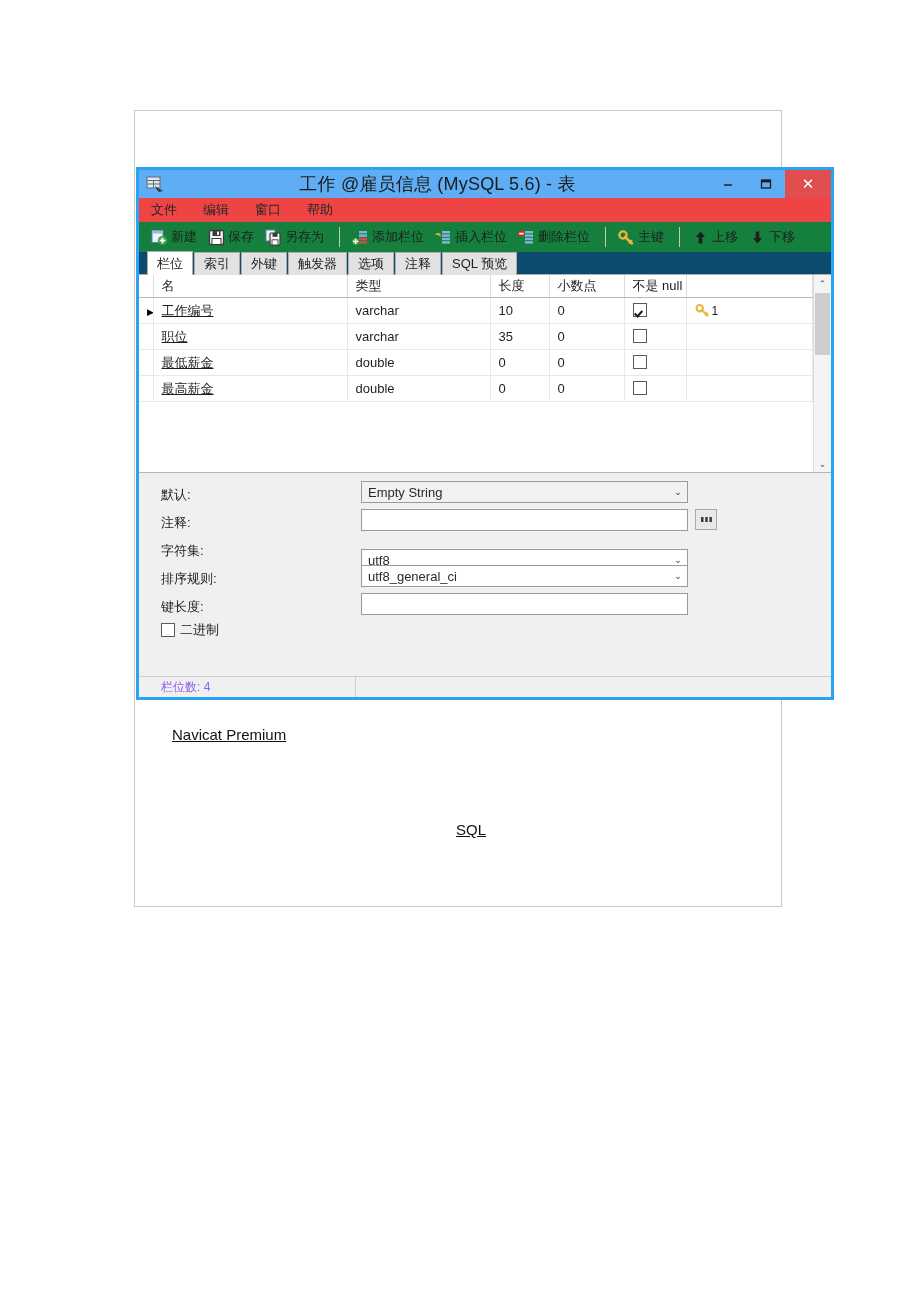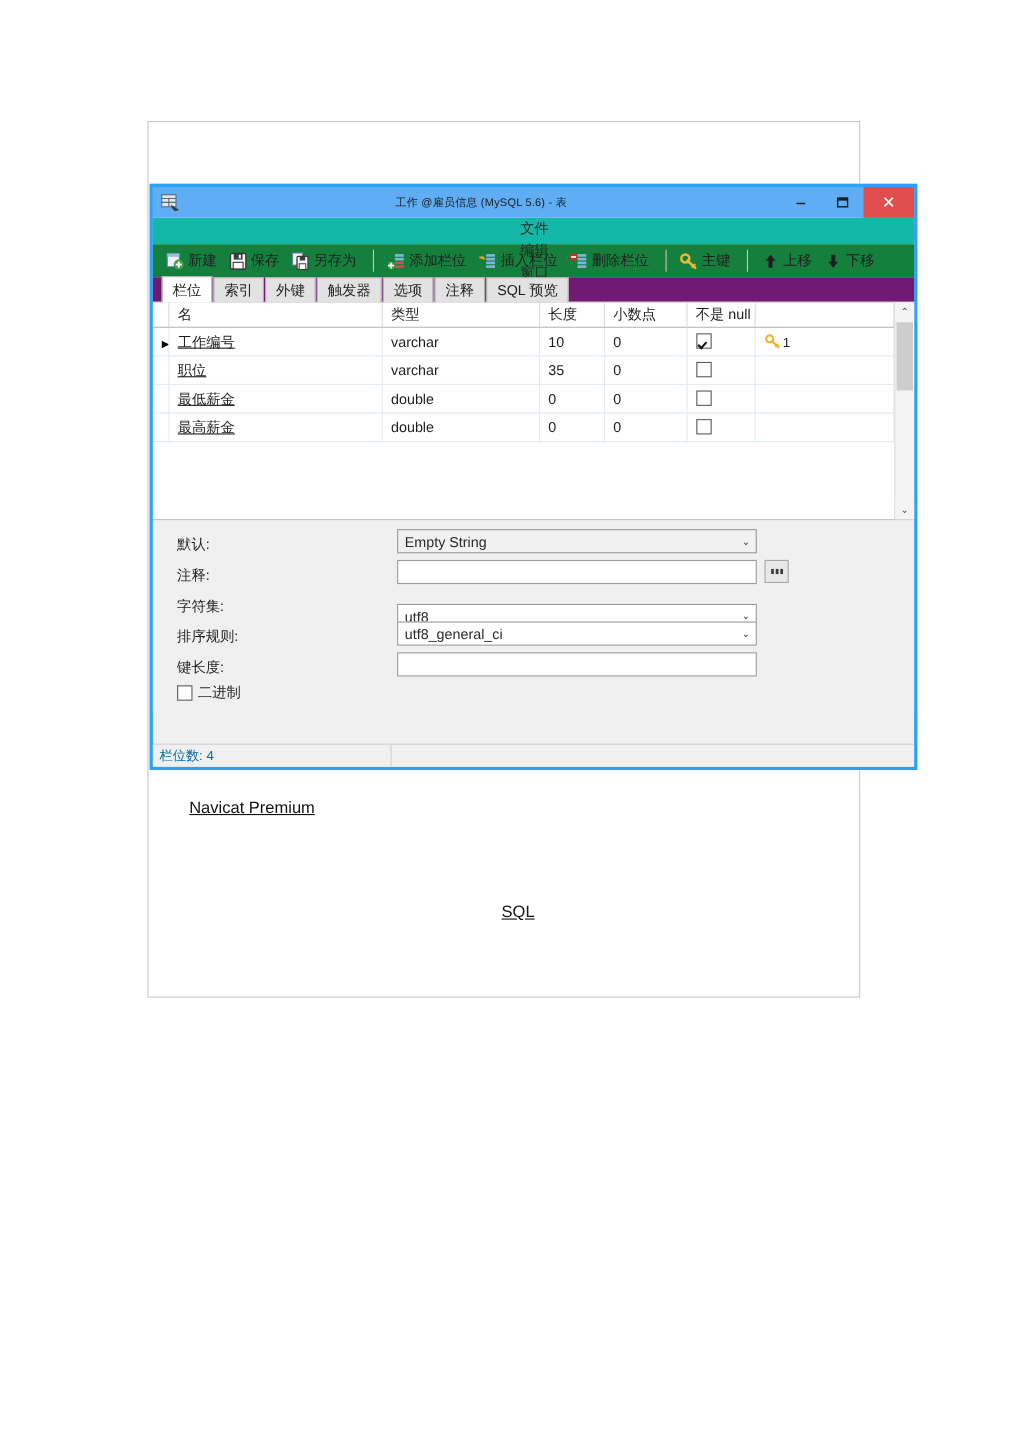--- a/index.html
+++ b/index.html
@@ -52,21 +52,21 @@
     width: 22px;
     height: 22px;
     margin-left: 5px;
     position: relative;
     flex: none;
   }
   #app-icon svg { display:block; }
   #window-title {
     flex: 1;
     text-align: center;
-    font-size: 10px;
+    font-size: 18px;
     color: #1c1c1c;
     letter-spacing: 0.2px;
     padding-right: 0px;
     white-space: nowrap;
   }
   .win-btn {
     width: 38px;
     height: 28px;
     display: flex;
     align-items: center;
@@ -78,26 +78,25 @@
     background: #e04e4e;
     color: #fff;
     font-size: 15px;
     font-family: "Liberation Sans", sans-serif;
     width: 46px;
   }
 
   
   #menubar {
     height: 24px;
-    background: #14b8a6;
-    display: flex;
-    align-items: center;
-    padding-left: 24px;
+    background: #ef4444;
+    display: flex;
+    align-items: center;
+    padding-left: 10px;
     border-bottom: 0;
-    flex-direction: column;
   }
   .menu-item {
     font-size: 13px;
     color: #262626;
     margin-right: 22px;
     padding: 1px 2px;
     white-space: nowrap;
   }
 
   
@@ -126,21 +125,21 @@
     height: 20px;
     background: #c6c6c6;
     margin: 0 8px;
     flex: none;
   }
   .tb-icon { width: 17px; height: 17px; flex: none; display:block; }
 
   
   #tabs {
     height: 23px;
-    background: #701a75;
+    background: #0c4a6e;
     display: flex;
     align-items: flex-end;
     padding-left: 8px;
     position: relative;
   }
   #tabs::after {
     content: "";
     position: absolute;
     left: 0; right: 0; bottom: 0;
     height: 1px;
@@ -338,22 +337,22 @@
     position: absolute;
     left: 0; right: 0; bottom: 0;
     height: 20px;
     background: #f0f0f0;
     border-top: 1px solid #cfcfcf;
     display: flex;
     align-items: center;
   }
   #status-text {
     font-size: 12px;
-    color: #0369a1;
-    padding-left: 6px;
+    color: #8b5cf6;
+    padding-left: 22px;
     width: 216px;
     box-sizing: border-box;
   }
   #status-sep {
     width: 1px;
     height: 100%;
     background: #cfcfcf;
   }
 
   

